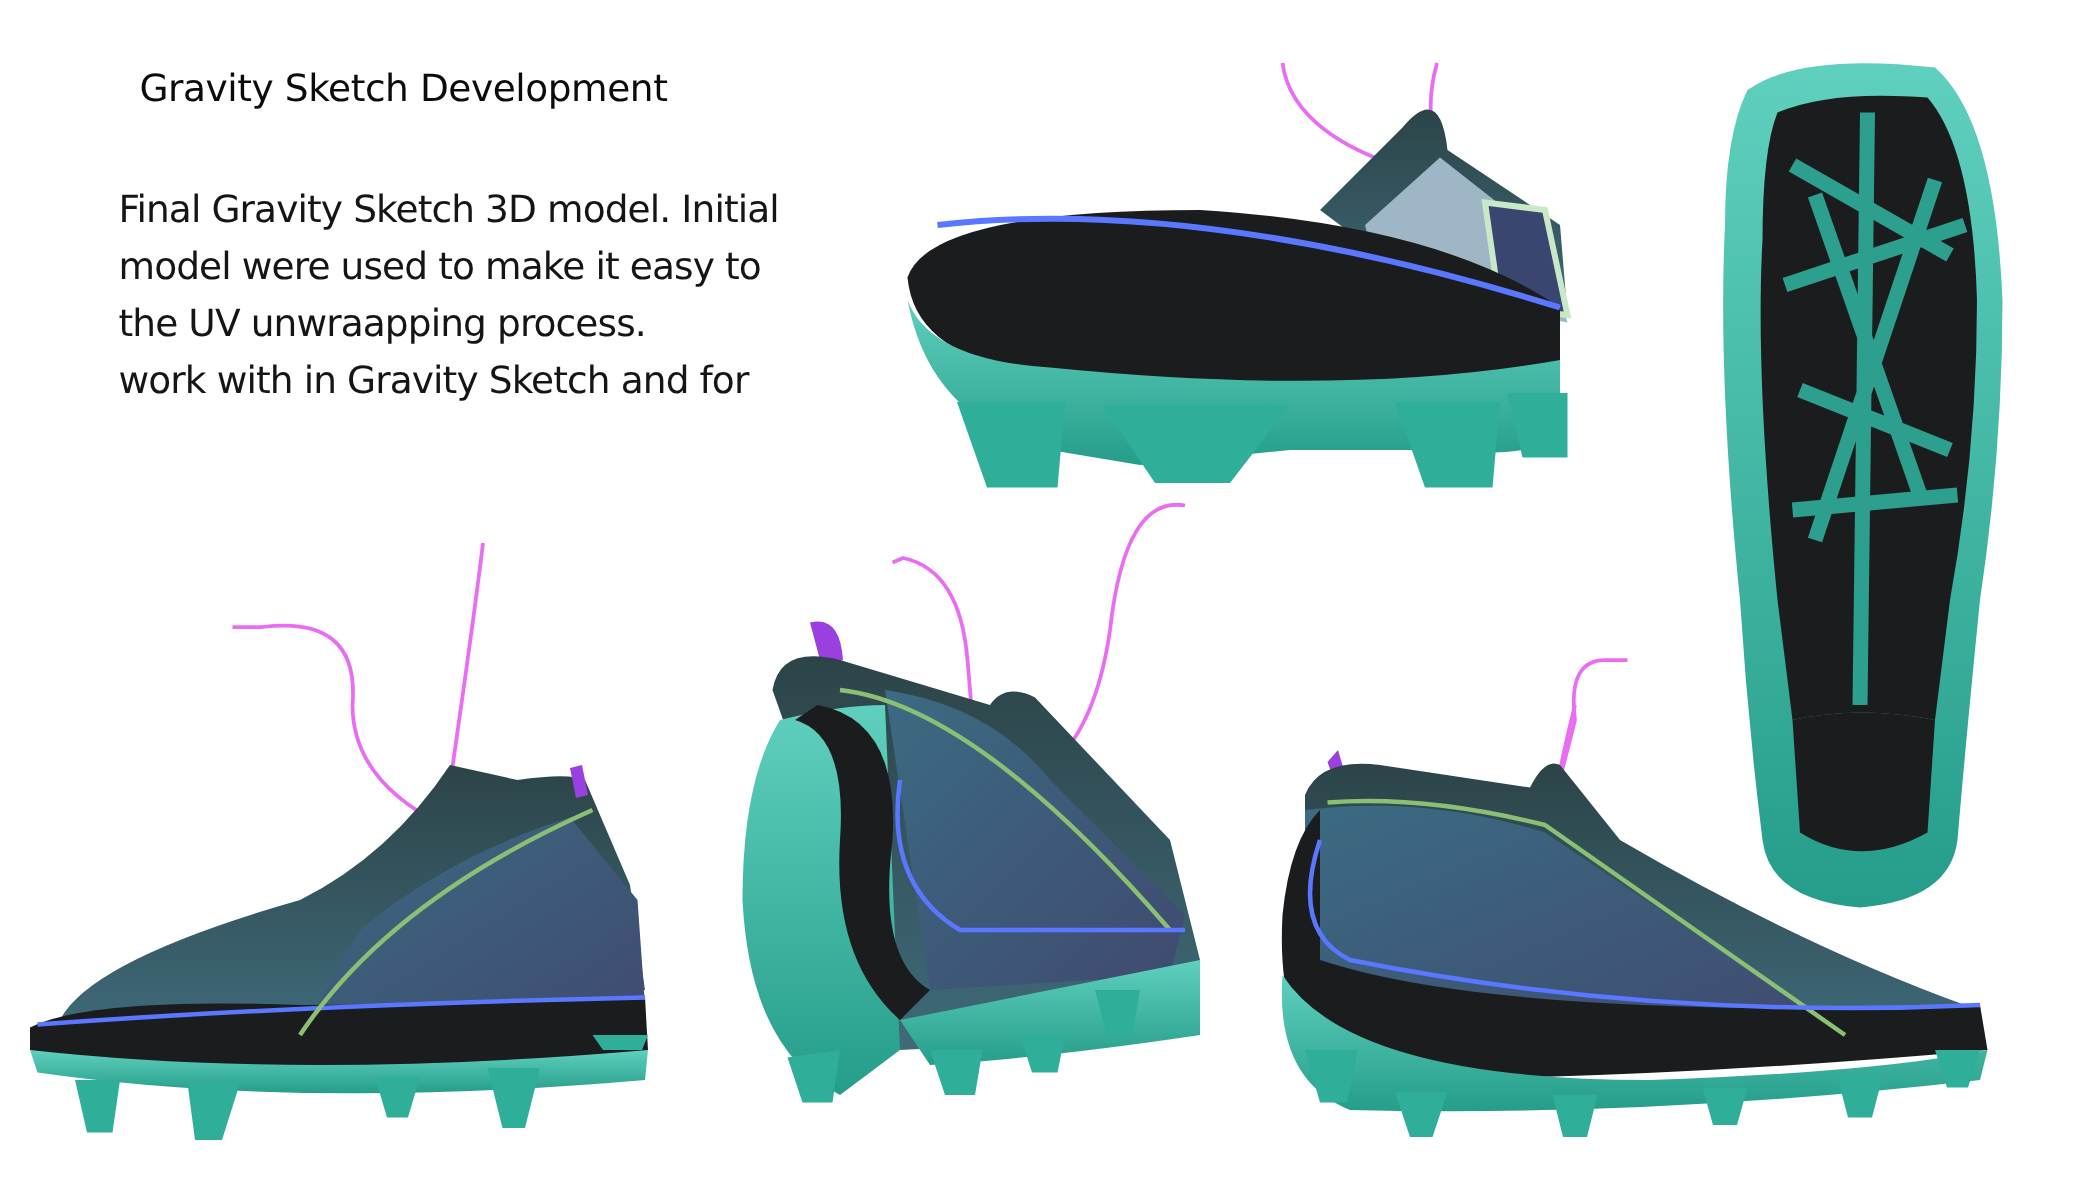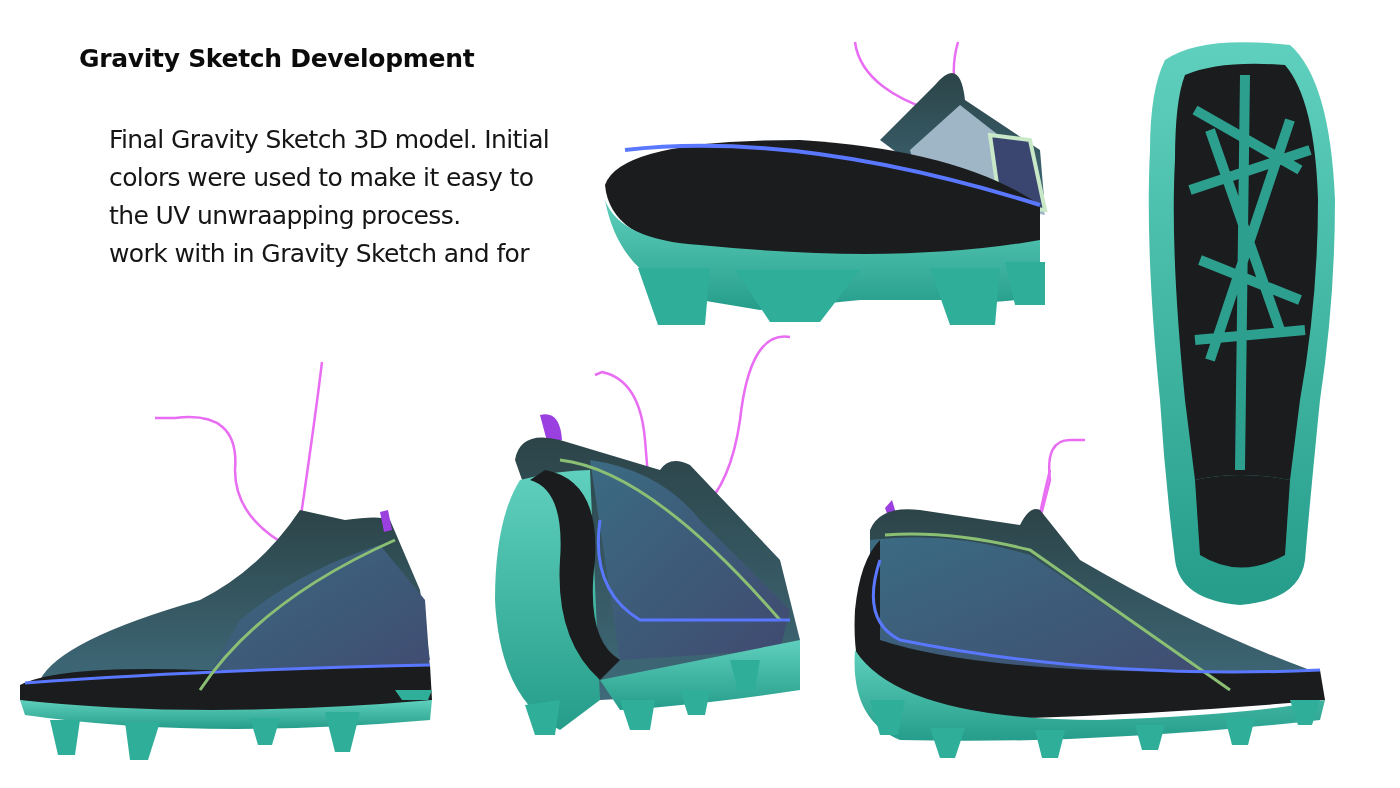--- a/index.html
+++ b/index.html
@@ -1,28 +1,28 @@
 <!DOCTYPE html>
 <html><head>
 <meta charset="utf-8">
 <style>
   html,body{margin:0;padding:0;background:#ffffff;}
   body{width:1400px;height:788px;position:relative;overflow:hidden;font-family:"DejaVu Sans","Liberation Sans",sans-serif;}
-  .title{position:absolute;left:79px;top:44px;font-size:25px;font-weight:bold;color:#0b0b0b;letter-spacing:-0.3px;font-family:"DejaVu Sans",sans-serif;}
-  .desc{position:absolute;left:79px;top:121px;width:460px;font-size:25px;line-height:38px;color:#151515;font-family:"DejaVu Sans",sans-serif;letter-spacing:-0.6px;margin-left:30px;}
+  .title{position:absolute;left:93px;top:44px;font-size:25px;font-weight:normal;color:#0b0b0b;letter-spacing:-0.3px;font-family:"DejaVu Sans",sans-serif;}
+  .desc{position:absolute;left:79px;top:121px;width:460px;font-size:25px;line-height:38px;color:#151515;font-family:"DejaVu Sans",sans-serif;letter-spacing:-0.6px;}
   .desc span{display:block;white-space:nowrap;}
   svg.art{position:absolute;left:0;top:0;}
 </style>
 </head>
 <body>
 
 <div class="title">Gravity Sketch Development</div>
 <div class="desc">
   <span>Final Gravity Sketch 3D model. Initial</span>
-  <span>colors were used to make it easy to</span>
+  <span>model were used to make it easy to</span>
   <span>the UV unwraapping process.</span>
   <span>work with in Gravity Sketch and for</span>
 </div>
 
 <svg class="art" width="1400" height="788" viewBox="0 0 1400 788">
   <defs>
     <linearGradient id="teal" x1="0" y1="0" x2="0" y2="1">
       <stop offset="0" stop-color="#5fd0bd"></stop>
       <stop offset="1" stop-color="#259d8a"></stop>
     </linearGradient>

